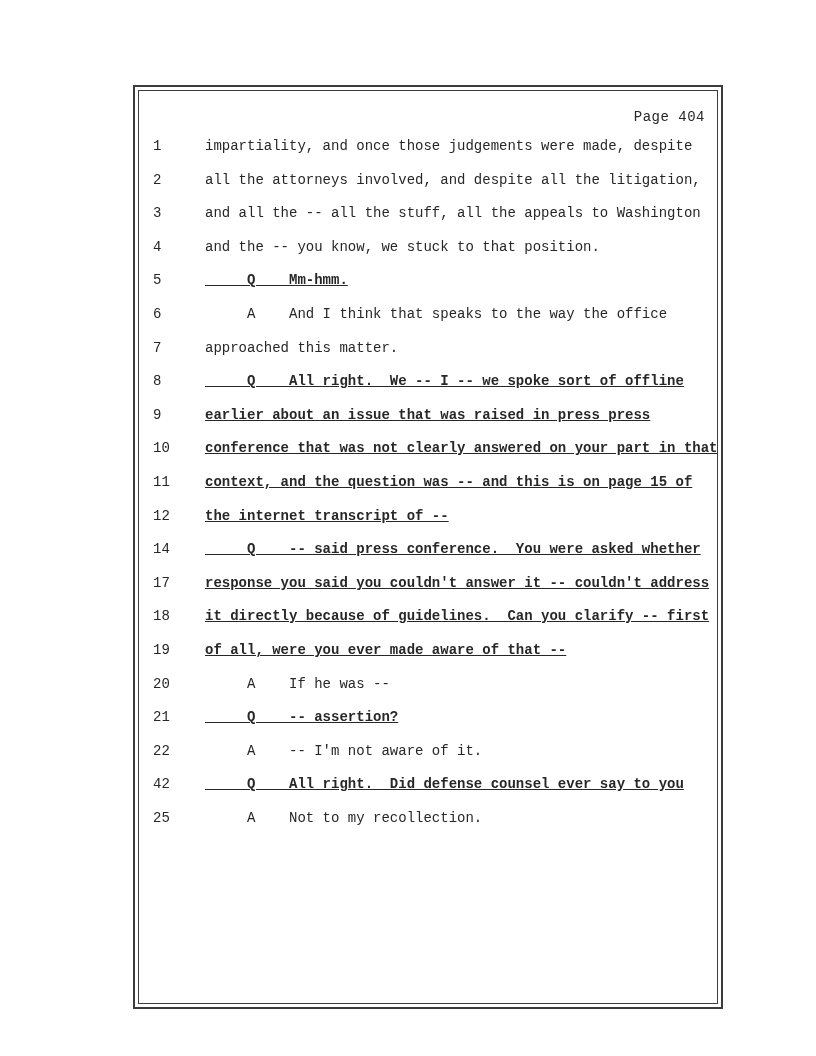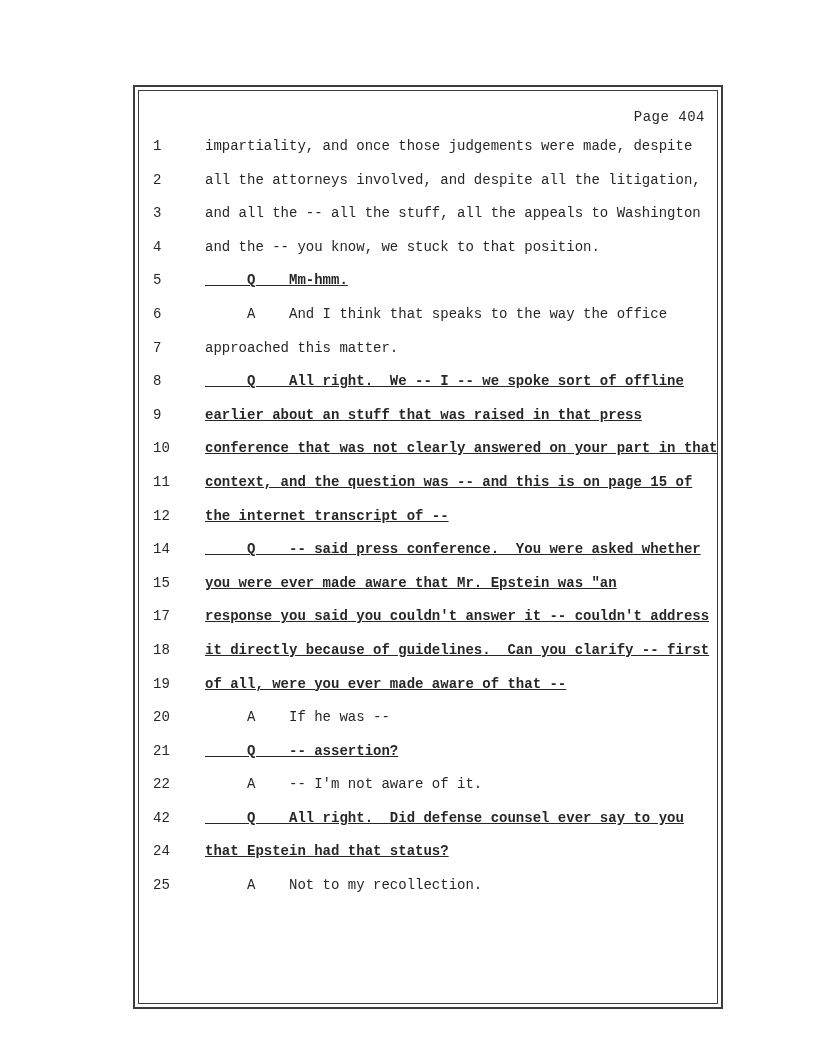--- a/index.html
+++ b/index.html
@@ -70,30 +70,28 @@
     <div class="page-number">Page 404</div>
     <div class="lines" id="lines">
         <div class="line"><span class="num">1</span><span class="text">impartiality, and once those judgements were made, despite</span></div>
         <div class="line"><span class="num">2</span><span class="text">all the attorneys involved, and despite all the litigation,</span></div>
         <div class="line"><span class="num">3</span><span class="text">and all the -- all the stuff, all the appeals to Washington</span></div>
         <div class="line"><span class="num">4</span><span class="text">and the -- you know, we stuck to that position.</span></div>
         <div class="line bold"><span class="num">5</span><span class="text">     Q    Mm-hmm.</span></div>
         <div class="line"><span class="num">6</span><span class="text">     A    And I think that speaks to the way the office</span></div>
         <div class="line"><span class="num">7</span><span class="text">approached this matter.</span></div>
         <div class="line bold"><span class="num">8</span><span class="text">     Q    All right.  We -- I -- we spoke sort of offline</span></div>
-        <div class="line bold"><span class="num">9</span><span class="text">earlier about an stuff that was raised in that press</span></div>
+        <div class="line bold"><span class="num">9</span><span class="text">earlier about an issue that was raised in press press</span></div>
         <div class="line bold"><span class="num">10</span><span class="text">conference that was not clearly answered on your part in that</span></div>
         <div class="line bold"><span class="num">11</span><span class="text">context, and the question was -- and this is on page 15 of</span></div>
         <div class="line bold"><span class="num">12</span><span class="text">the internet transcript of --</span></div>
         <div class="line bold"><span class="num">14</span><span class="text">     Q    -- said press conference.  You were asked whether</span></div>
-        <div class="line bold"><span class="num">15</span><span class="text">you were ever made aware that Mr. Epstein was "an</span></div>
         <div class="line bold"><span class="num">17</span><span class="text">response you said you couldn't answer it -- couldn't address</span></div>
         <div class="line bold"><span class="num">18</span><span class="text">it directly because of guidelines.  Can you clarify -- first</span></div>
         <div class="line bold"><span class="num">19</span><span class="text">of all, were you ever made aware of that --</span></div>
         <div class="line"><span class="num">20</span><span class="text">     A    If he was --</span></div>
         <div class="line bold"><span class="num">21</span><span class="text">     Q    -- assertion?</span></div>
         <div class="line"><span class="num">22</span><span class="text">     A    -- I'm not aware of it.</span></div>
         <div class="line bold"><span class="num">42</span><span class="text">     Q    All right.  Did defense counsel ever say to you</span></div>
-        <div class="line bold"><span class="num">24</span><span class="text">that Epstein had that status?</span></div>
         <div class="line"><span class="num">25</span><span class="text">     A    Not to my recollection.</span></div>
       </div>
   </div>
 </div>
 
 </body></html>

